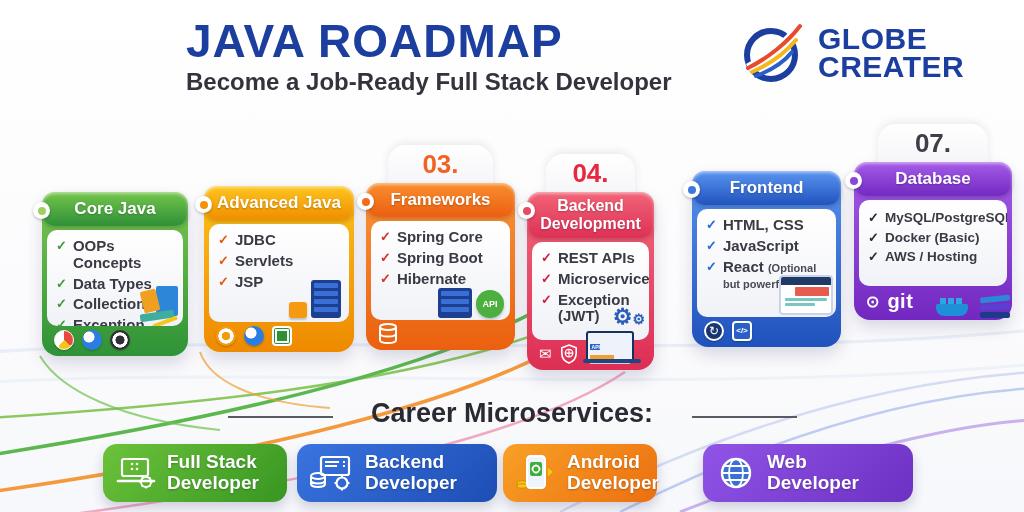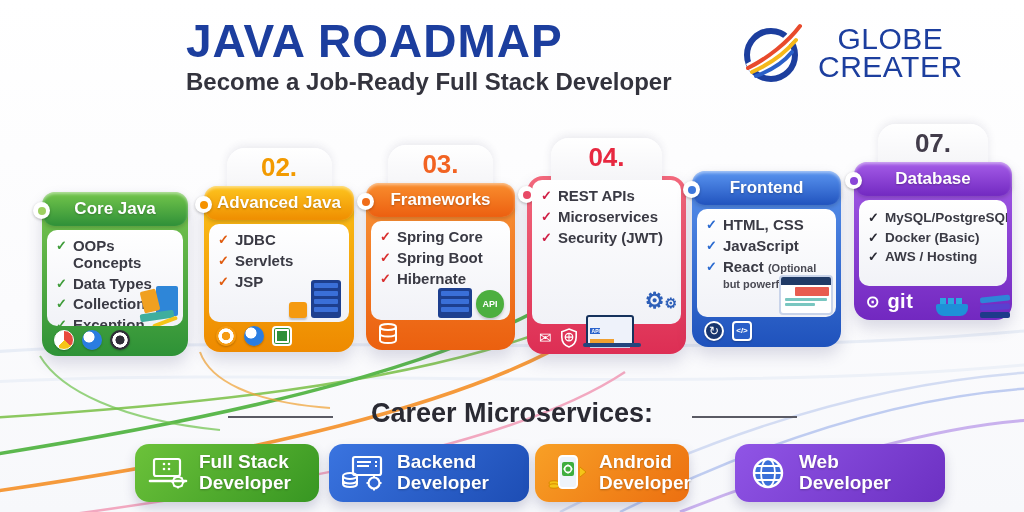--- a/index.html
+++ b/index.html
@@ -7,21 +7,21 @@
   body { font-family: "Liberation Sans", sans-serif; background:#ffffff; overflow:hidden; }
   .stage { position:relative; width:1024px; height:512px; background:linear-gradient(180deg,#ffffff 0%,#fbfbfd 60%,#f7f8fb 100%); overflow:hidden; }
 
   
   .bg-curves { position:absolute; inset:0; z-index:0; }
 
   
   .title { position:absolute; left:186px; top:14px; font-size:46px; font-weight:800; letter-spacing:1px; color:#1c3e9e; z-index:3; }
   .subtitle { position:absolute; left:186px; top:68px; font-size:24px; font-weight:700; color:#33333d; z-index:3; }
   .logo { position:absolute; left:740px; top:20px; display:flex; align-items:center; gap:12px; z-index:3; }
-  .logo-text { line-height:0.95; font-weight:400; color:#1c3e9e; font-size:30px; letter-spacing:0.5px;text-align:center; }
+  .logo-text { line-height:0.95; font-weight:700; color:#1c3e9e; font-size:30px; letter-spacing:0.5px; }
 
   
   .card { position:absolute; border-radius:16px; z-index:2;
           background:linear-gradient(180deg, var(--acc1), var(--acc2));
           box-shadow:0 8px 16px rgba(60,60,110,0.18); display:flex; flex-direction:column; }
   .tab { position:absolute; top:-38px; left:15%; width:70%; height:62px; border-radius:18px;
          background:linear-gradient(180deg,#ffffff,#f0f0f4); box-shadow:0 -2px 8px rgba(50,50,90,0.10);
          z-index:-1; text-align:center; }
   .num { display:block; padding-top:4px; font-size:26px; font-weight:800; color:var(--num); }
   .chead { height:var(--hh,34px); border-radius:13px; margin:0; display:flex; align-items:center; justify-content:center;
@@ -42,21 +42,21 @@
   
   .fic { width:20px; height:20px; border-radius:50%; flex:0 0 auto; box-shadow:0 1px 2px rgba(0,0,0,0.25); }
   .fic.sq { border-radius:4px; }
   .glyph { color:#ffffff; font-size:15px; line-height:1; }
   .gitword { color:#fff; font-weight:700; font-size:20px; letter-spacing:0.5px; }
 
   
   .c1 { --acc1:#7cc750; --acc2:#2e9237; --h1:#74c64b; --h2:#2f9038; --accent:#9ed060; --check:#3f9c3a; --num:#33333b; left:42px; top:192px; width:146px; height:164px; }
   .c2 { --acc1:#fcc21a; --acc2:#ee8a00; --h1:#fdc51f; --h2:#ef8e00; --accent:#f59200; --check:#e05c10; --num:#f29a00; left:204px; top:186px; width:150px; height:166px; }
   .c3 { --acc1:#f9953a; --acc2:#eb600f; --h1:#f98e2e; --h2:#ec5f10; --accent:#f06c18; --check:#d92f2f; --num:#f26322; left:366px; top:183px; width:149px; height:167px; }
-  .c4 { --acc1:#f2687c; --acc2:#dd2e54; --h1:#f16578; --h2:#de3055; --accent:#e84a66; --check:#cf1f45; --num:#e72840; --hh:46px; left:527px; top:176px; width:159px; height:178px; }
+  .c4 { --acc1:#f2687c; --acc2:#dd2e54; --h1:#f16578; --h2:#de3055; --accent:#e84a66; --check:#cf1f45; --num:#e72840; --hh:46px; left:527px; top:192px; width:127px; height:178px; }
   .c4 .chead span { font-size:16px; }
   .c5 { --acc1:#5a93ee; --acc2:#1f52bc; --h1:#5a95f0; --h2:#2153be; --accent:#3e78dc; --check:#2a6ad0; --num:#2452b6; left:692px; top:171px; width:149px; height:176px; }
   .c6 { --acc1:#a45ce8; --acc2:#7228c0; --h1:#a55de8; --h2:#7229c1; --accent:#8a46d8; --check:#2b2b35; --num:#423c4a; left:854px; top:162px; width:158px; height:158px; }
   .c6 .list li { font-size:13.5px; }
   .c6 .list { padding-top:10px; }
 
   
   .art { position:absolute; right:3px; bottom:2px; pointer-events:none; }
   .api-bubble { width:28px; height:28px; border-radius:50%; background:#4caf3f; color:#fff; font-size:9px; font-weight:800;
                 display:flex; align-items:center; justify-content:center; box-shadow:0 2px 3px rgba(0,0,0,0.2); }
@@ -77,21 +77,21 @@
   .bookstack i { display:block; height:6px; border-radius:2px; margin-top:2px; }
 
   
   .career-title { position:absolute; top:398px; width:1024px; text-align:center; font-size:27px; font-weight:800; color:#2a2a33; z-index:3; }
   .dash { position:absolute; top:416px; height:2px; background:#5a5a64; z-index:3; }
   .dash.l { left:228px; width:105px; }
   .dash.r { left:692px; width:105px; }
 
   .badge { position:absolute; top:444px; height:58px; border-radius:14px; z-index:3; display:flex; align-items:center;
            box-shadow:0 6px 12px rgba(60,60,110,0.22); padding-left:12px; gap:10px;
-           background:linear-gradient(135deg,var(--b1),var(--b2));margin-left:32px; }
+           background:linear-gradient(135deg,var(--b1),var(--b2)); }
   .badge .txt { color:#fff; font-weight:800; font-size:19px; line-height:1.08; text-shadow:0 1px 2px rgba(0,0,0,0.25); }
   .b1 { --b1:#6cc23a; --b2:#379622; left:103px; width:184px; }
   .b2 { --b1:#3a74e0; --b2:#1d4db4; left:297px; width:200px; }
   .b3 { --b1:#f8a026; --b2:#ec6f10; left:503px; width:154px; }
   .b4 { --b1:#9055e6; --b2:#6c30c2; left:703px; width:210px; }
   .bicon { flex:0 0 auto; }
 </style>
 </head>
 <body>
 
@@ -162,23 +162,20 @@
       </div>
     </div>
     <div class="cfoot">
       <span class="fic" style="background:conic-gradient(#e84a3c 0 130deg,#f5c518 0 220deg,#ffffff 0 360deg);border:1px solid #fff;"></span>
       <span class="fic" style="background:radial-gradient(circle at 35% 35%, #ffffff 28%, #2a7de1 32%);"></span>
       <span class="fic" style="background:radial-gradient(circle, #2f2f38 30%, #ffffff 34% 52%, #2f2f38 56%);"></span>
     </div>
   </div>
 
   <div class="card c2">
-    <div class="tab">
-        <span class="num">02.</span>
-      </div>
     <div class="dot">
         <i></i>
       </div>
     <div class="chead">
         <span>Advanced Java</span>
       </div>
     <div class="cbody">
       <ul class="list">
         <li>
             <span class="chk">✓</span>
@@ -255,33 +252,36 @@
     </div>
   </div>
 
   <div class="card c4">
     <div class="tab">
         <span class="num">04.</span>
       </div>
     <div class="dot">
         <i></i>
       </div>
+    <div class="chead">
+        <span>Backend Development</span>
+      </div>
     <div class="cbody">
       <ul class="list">
         <li>
             <span class="chk">✓</span>
             <span>REST APIs</span>
           </li>
         <li>
             <span class="chk">✓</span>
             <span>Microservices</span>
           </li>
         <li>
             <span class="chk">✓</span>
-            <span>Security (JWT)</span>
+            <span>Exception (JWT)</span>
           </li>
       </ul>
       <div class="art" style="right:4px;bottom:10px;">
         <span class="gear-glyph" style="font-size:22px;">⚙</span><span class="gear-glyph" style="font-size:14px;">⚙</span>
       </div>
     </div>
     <div class="cfoot">
       <span class="glyph">✉</span>
       <svg width="18" height="20" viewBox="0 0 20 22">
         <path d="M10 1 L18 4 V10 C18 15.5 14.5 19.5 10 21 C5.5 19.5 2 15.5 2 10 V4 Z" stroke="#ffffff" stroke-width="1.8" fill="none"></path>

